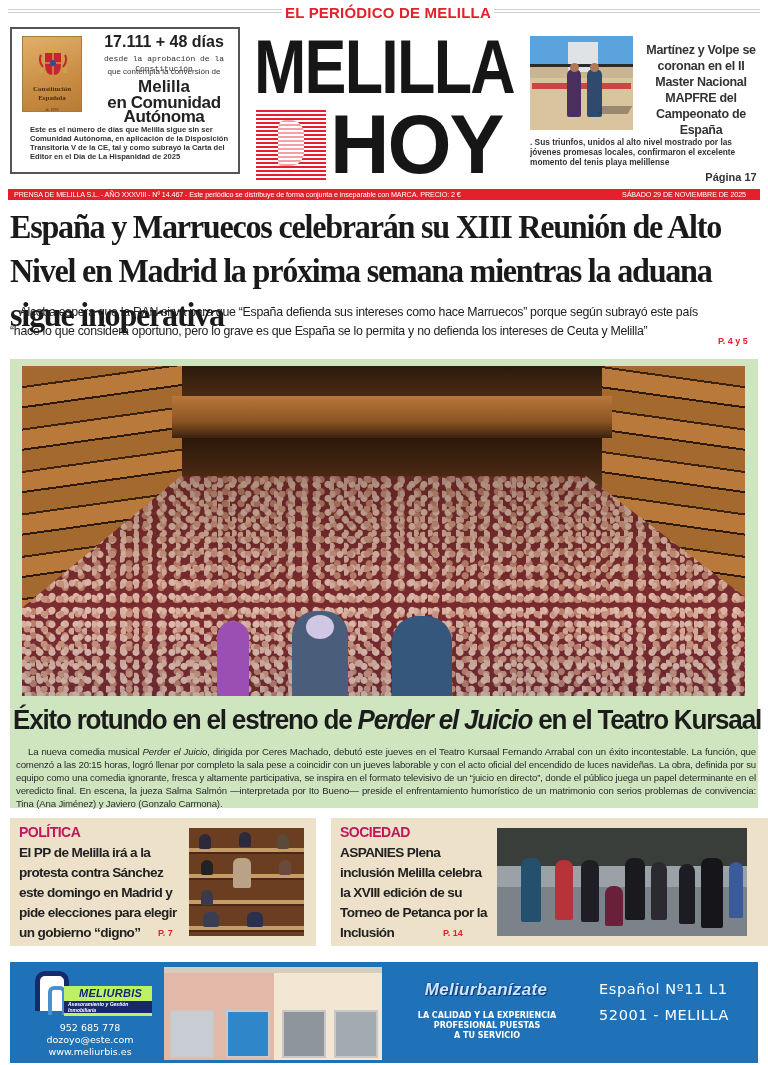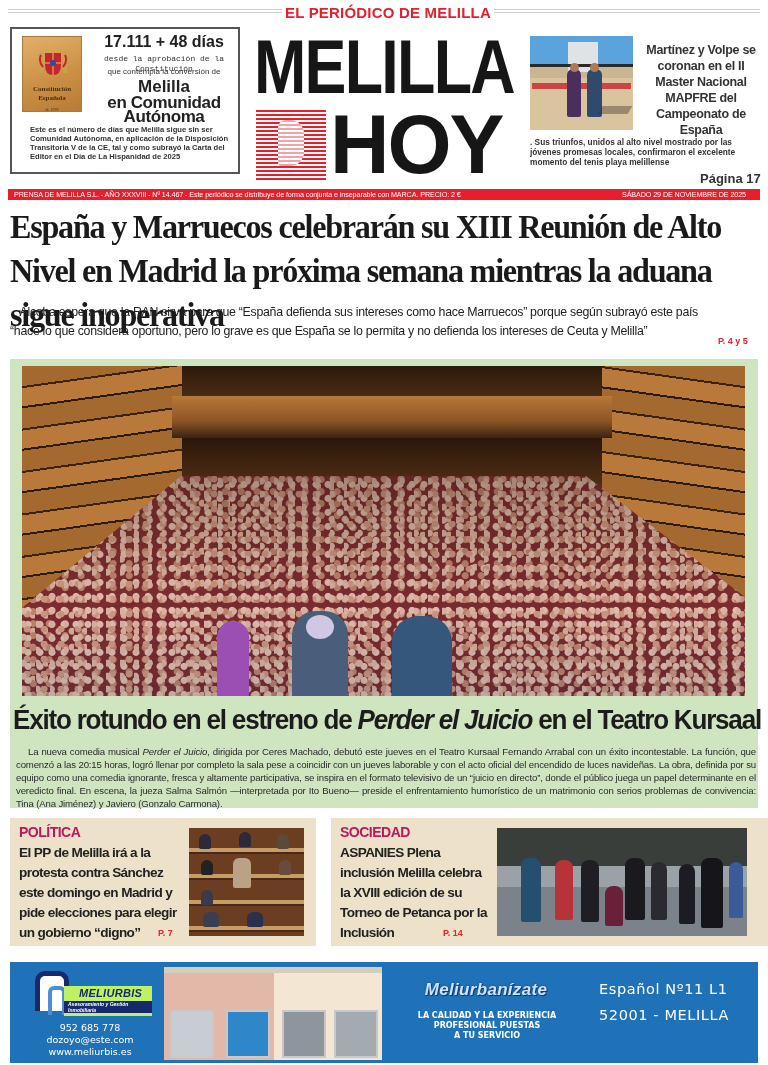--- a/index.html
+++ b/index.html
@@ -36,21 +36,21 @@
   .teaser-photo .bldg { position: absolute; left: 38px; top: 6px; width: 30px; height: 30px; background: #dfe3e6; }
   .teaser-photo .net { position: absolute; left: 0; right: 0; top: 28px; height: 3px; background: #2a2a2a; }
   .teaser-photo .banner { position: absolute; left: 2px; top: 47px; width: 99px; height: 6px; background: #c44; }
   .teaser-photo .p1 { position: absolute; left: 37px; top: 33px; width: 14px; height: 48px; background: #4a2f5e; border-radius: 6px 6px 2px 2px; }
   .teaser-photo .p2 { position: absolute; left: 57px; top: 33px; width: 15px; height: 48px; background: #2f4a6e; border-radius: 6px 6px 2px 2px; }
   .teaser-photo .h1, .teaser-photo .h2 { position: absolute; top: 27px; width: 9px; height: 9px; border-radius: 50%; background: #b07a5a; }
   .teaser-photo .h1 { left: 40px; } .teaser-photo .h2 { left: 60px; }
   .teaser-photo .shadow { position: absolute; left: 70px; top: 70px; width: 30px; height: 8px; background: rgba(60,50,40,0.4); transform: skewX(-30deg); }
   .teaser-title { position: absolute; left: 640px; top: 42px; width: 122px; text-align: center; font-size: 12.5px; font-weight: bold; color: #333; line-height: 16px; letter-spacing: -0.3px; }
   .teaser-body { position: absolute; left: 530px; top: 137px; width: 232px; font-size: 8.3px; font-weight: bold; color: #333; line-height: 10px; }
-  .teaser-page { position: absolute; left: 700px; top: 171px; width: 62px; text-align: left; font-size: 13px; font-weight: bold; color: #333; }
+  .teaser-page { position: absolute; left: 700px; top: 171px; width: 62px; text-align: center; font-size: 11px; font-weight: bold; color: #333; }
 
   
   .red-bar { position: absolute; left: 8px; top: 189px; width: 752px; height: 11px; background: #e3202b; color: #fff; font-size: 7.2px; line-height: 11px; padding-left: 6px; white-space: nowrap; letter-spacing: -0.1px; display: flex; }
   .red-bar .left { flex: 0 0 auto; }
   .red-bar .date { margin-left: auto; padding-right: 14px; }
 
   
   .headline { position: absolute; left: 10px; top: 205px; width: 752px; font-family: "Liberation Serif", serif; font-weight: bold; font-size: 33.5px; line-height: 44px; color: #1a1a1a; letter-spacing: -1.3px; transform: scaleX(0.96); transform-origin: left top; }
   .deck { position: absolute; left: 10px; top: 302px; width: 750px; font-size: 13px; line-height: 19px; color: #222; letter-spacing: -0.3px; transform: scaleX(0.95); transform-origin: left top; text-indent: 10px; }
   .deck-page { position: absolute; left: 718px; top: 336px; font-size: 9px; color: #e3202b; font-weight: bold; }

